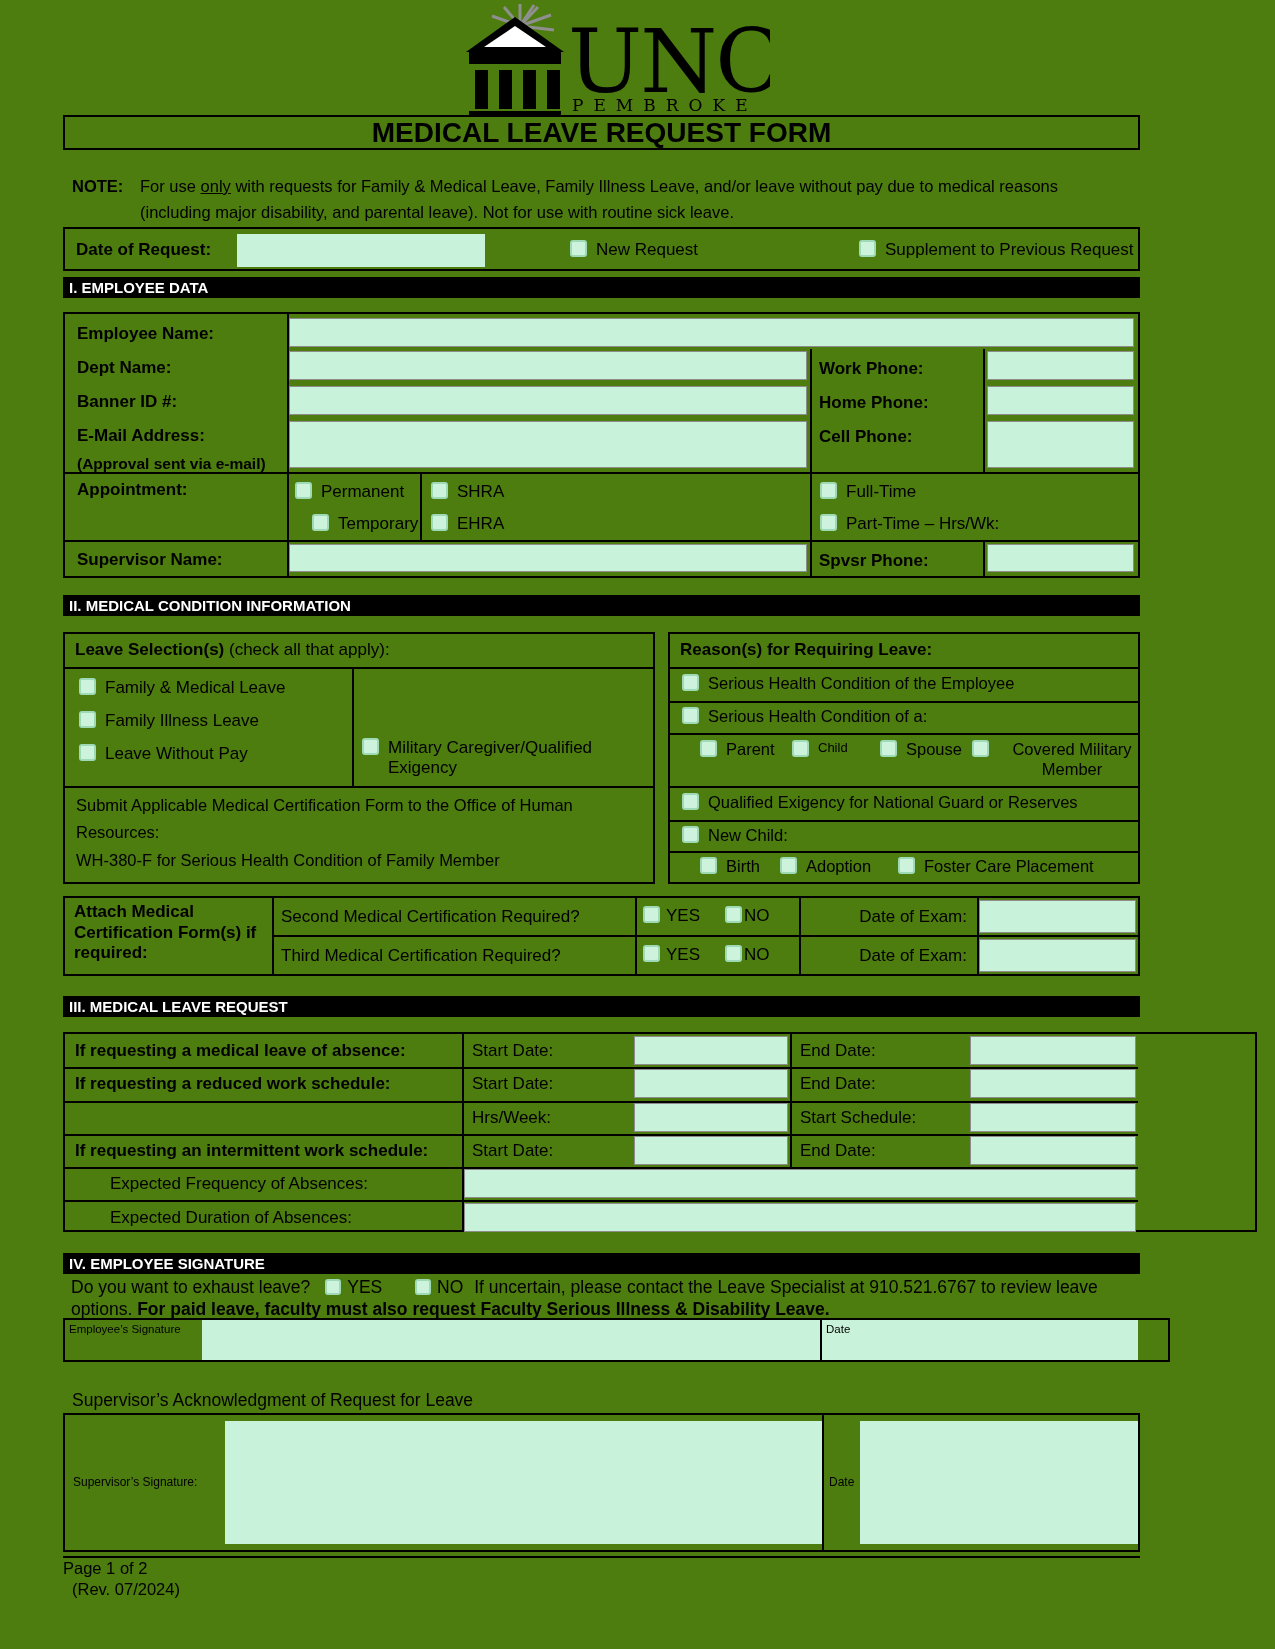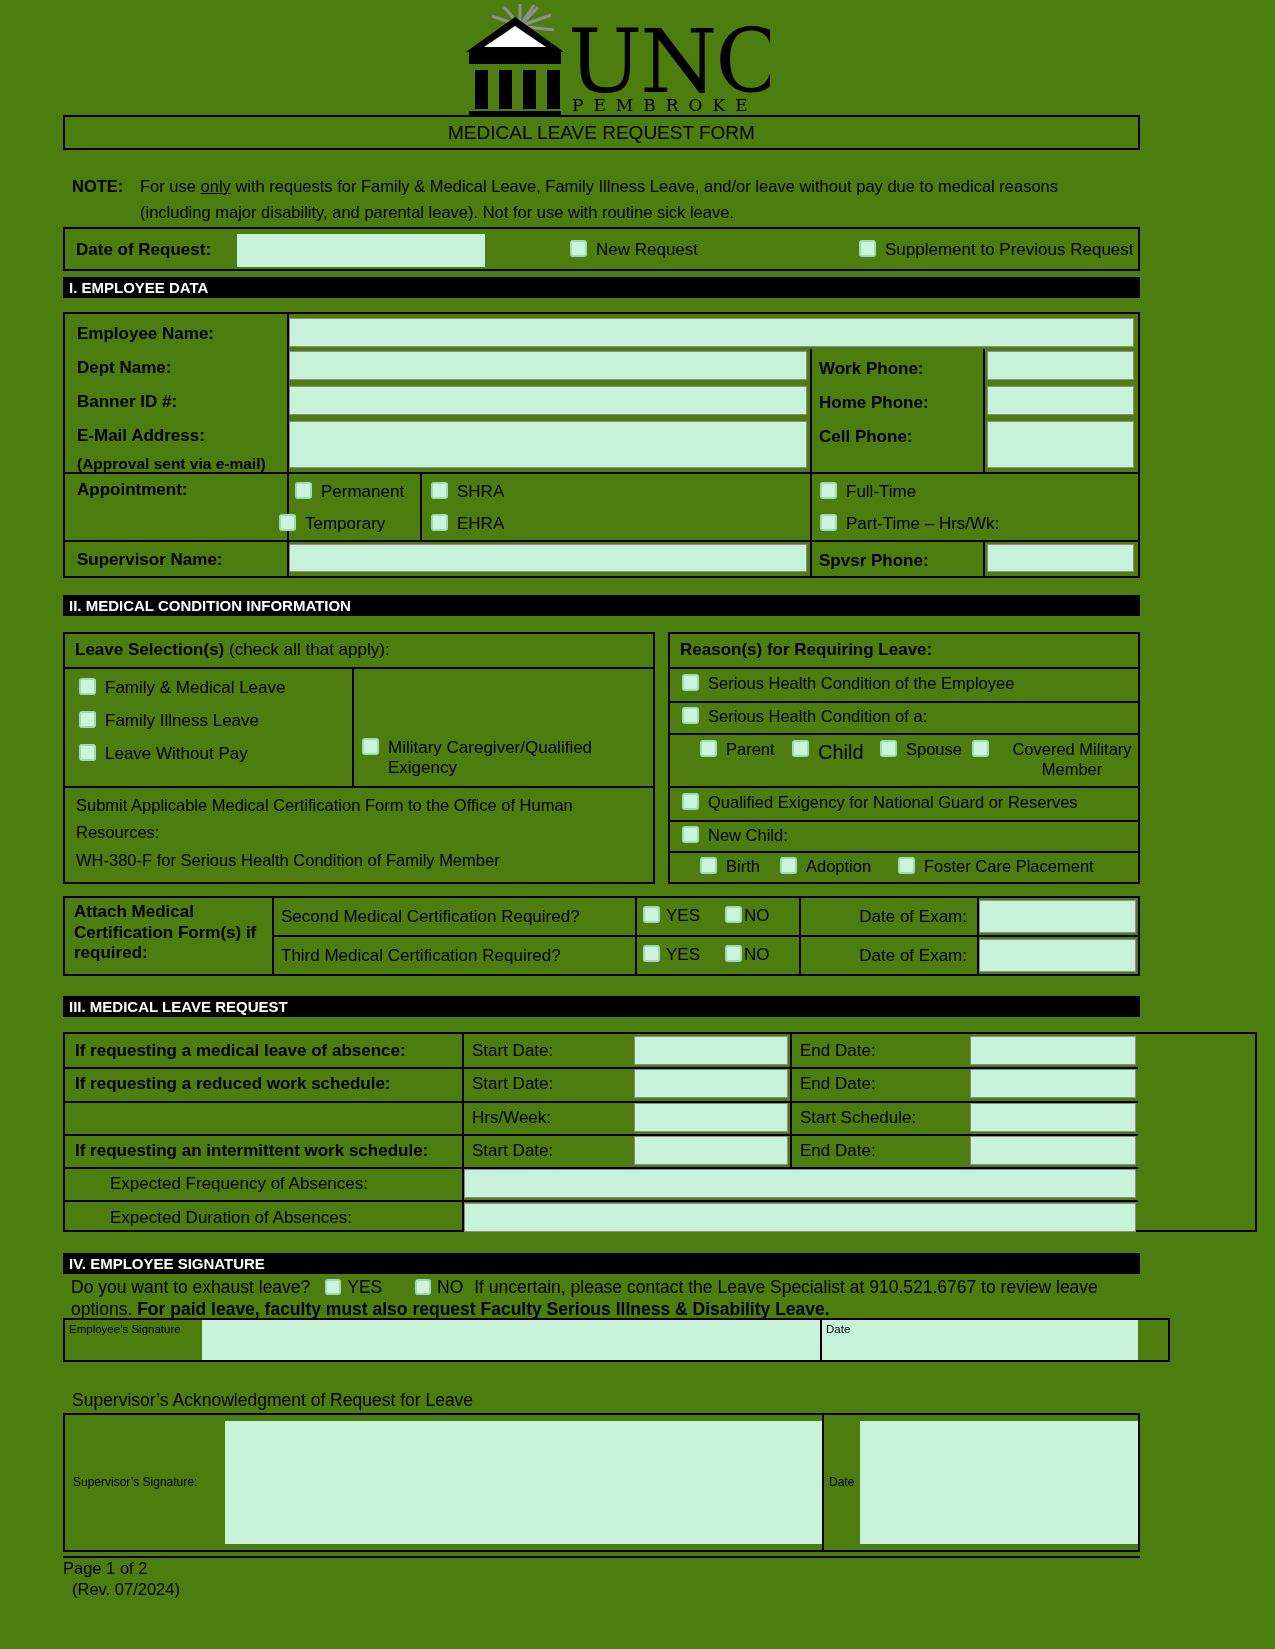--- a/index.html
+++ b/index.html
@@ -46,21 +46,21 @@
       <rect x="51" y="66" width="13" height="39"></rect>
       <rect x="75" y="66" width="13" height="39"></rect>
       <rect x="99" y="66" width="13" height="39"></rect>
       <rect x="21" y="107" width="92" height="9"></rect>
     </g>
     <text x="120" y="88" font-family="DejaVu Serif, serif" font-size="88" letter-spacing="-2">UNC</text>
     <text x="124" y="107" font-family="DejaVu Serif, serif" font-size="17" letter-spacing="10">PEMBROKE</text>
   </svg>
 
   <div class="box" style="left:63px;top:115px;width:1077px;height:35px;">
-    <div style="text-align:center;font-weight:normal;font-size:19px;line-height:31px;">MEDICAL LEAVE REQUEST FORM</div>
+    <div style="text-align:center;font-weight:bold;font-size:28px;line-height:31px;">MEDICAL LEAVE REQUEST FORM</div>
   </div>
 
   <div class="abs" style="left:72px;top:174px;width:1010px;display:flex;font-size:16.5px;line-height:1.55;">
     <div class="b" style="width:68px;flex:0 0 auto;">NOTE:</div>
     <div style="width:935px;"><span>For use </span><span style="text-decoration:underline;">only</span><span> with requests for Family &amp; Medical Leave, Family Illness Leave, and/or leave without pay due to medical reasons (including major disability, and parental leave). Not for use with routine sick leave.</span></div>
   </div>
 
   <div class="box" style="left:63px;top:227px;width:1077px;height:44px;">
     <div class="lbl" style="left:11px;top:11px;">Date of Request:</div>
     <div class="gf" style="left:172px;top:5px;width:248px;height:33px;"></div>
@@ -105,21 +105,21 @@
     <div class="gf gfb" style="left:922px;top:72px;width:147px;height:29px;"></div>
     <div class="gf gfb" style="left:224px;top:107px;width:518px;height:47px;"></div>
     <div class="gf gfb" style="left:922px;top:107px;width:147px;height:47px;"></div>
     <div class="gf gfb" style="left:224px;top:230px;width:518px;height:28px;"></div>
     <div class="gf gfb" style="left:922px;top:230px;width:147px;height:28px;"></div>
 
     <div class="cbrow" style="left:230px;top:168px;">
       <span class="cb"></span>
       <span>Permanent</span>
     </div>
-    <div class="cbrow" style="left:214px;top:200px;">
+    <div class="cbrow" style="left:247px;top:200px;">
       <span class="cb"></span>
       <span>Temporary</span>
     </div>
     <div class="cbrow" style="left:366px;top:168px;">
       <span class="cb"></span>
       <span>SHRA</span>
     </div>
     <div class="cbrow" style="left:366px;top:200px;">
       <span class="cb"></span>
       <span>EHRA</span>
@@ -178,21 +178,21 @@
     <div class="cbrow" style="left:12px;top:73px;font-size:16.5px;">
       <span class="cb"></span>
       <span>Serious Health Condition of a:</span>
     </div>
     <div class="hline" style="left:0;top:99px;width:468px;height:1.5px;"></div>
 
     <div class="cbrow" style="left:30px;top:106px;font-size:16.5px;">
       <span class="cb"></span>
       <span>Parent</span>
     </div>
-    <div class="cbrow" style="left:122px;top:106px;font-size:20px;">
+    <div class="cbrow" style="left:122px;top:106px;font-size:13px;">
       <span class="cb"></span>
       <span>Child</span>
     </div>
     <div class="cbrow" style="left:210px;top:106px;font-size:16.5px;">
       <span class="cb"></span>
       <span>Spouse</span>
     </div>
     <div class="cbrow" style="left:302px;top:106px;font-size:16.5px;">
       <span class="cb"></span>
       <span style="width:148px;white-space:normal;text-align:center;">Covered Military Member</span>

